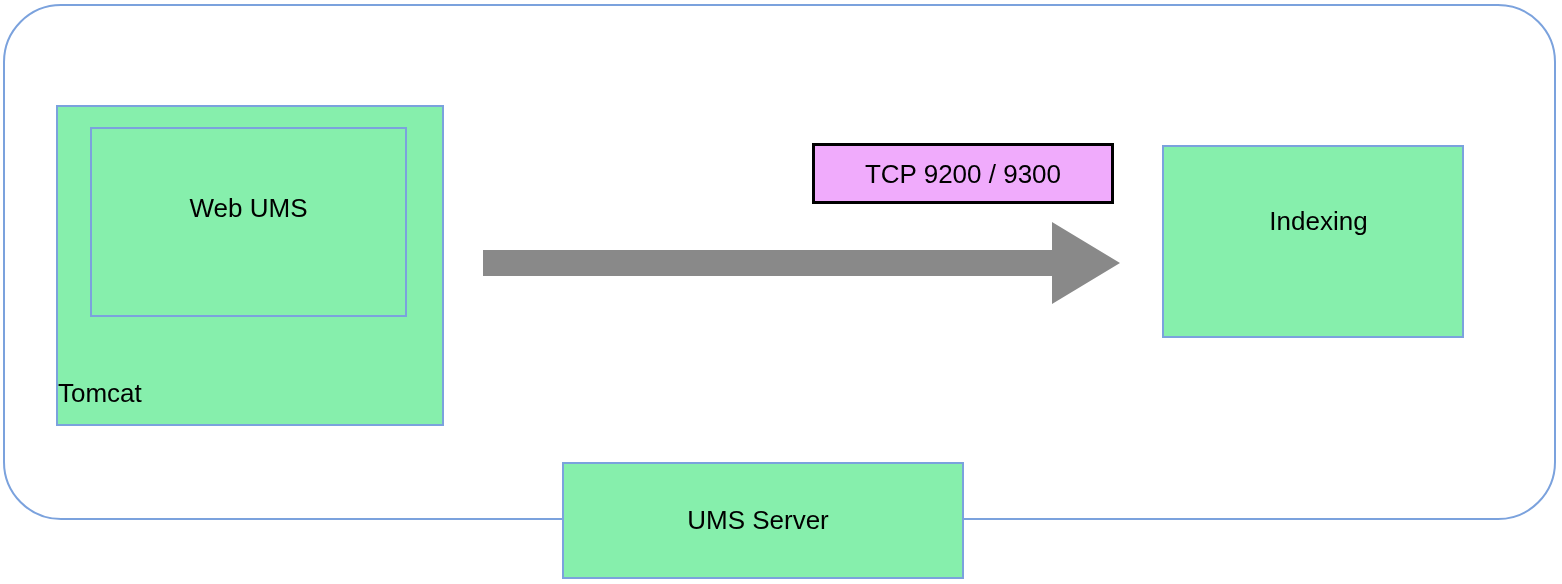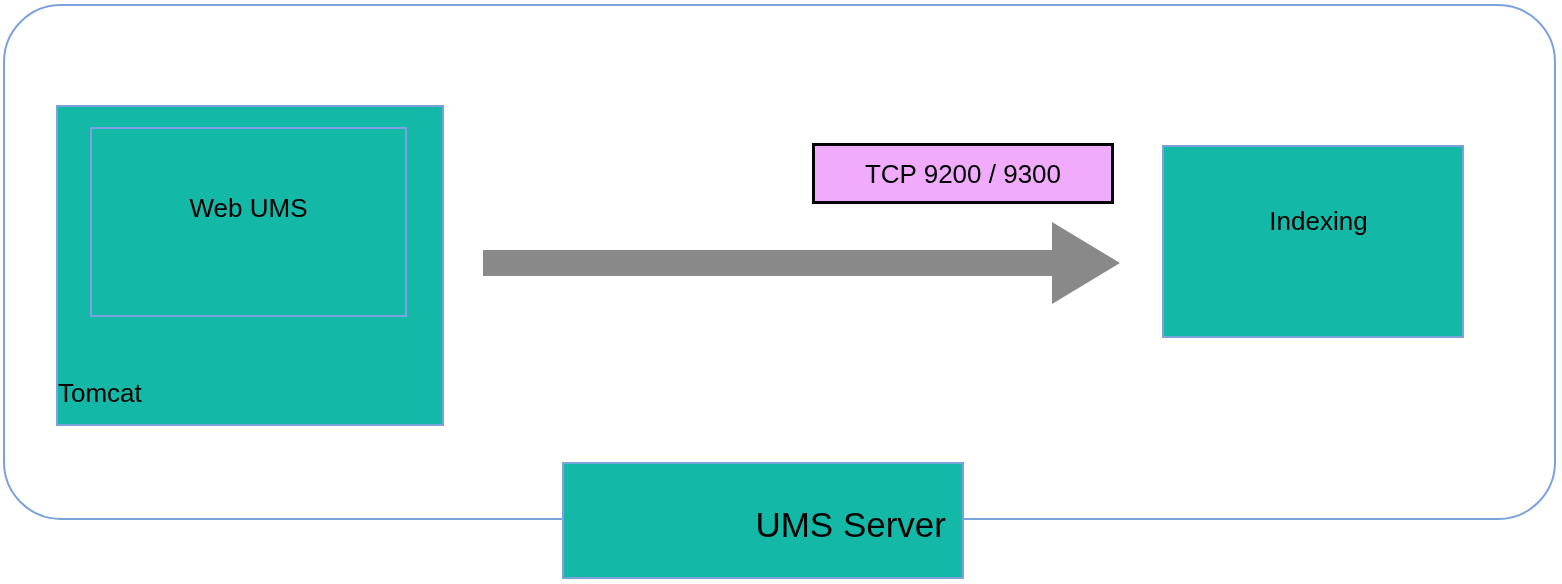--- a/index.html
+++ b/index.html
@@ -29,21 +29,21 @@
     border: 2px solid #7ba2dd;
     border-radius: 58px;
     background: transparent;
     box-sizing: border-box;
   }
 
   
   .blue-box {
     position: absolute;
     border: 2px solid #7ba2dd;
-    background: #14b8a6;
+    background: #86efac;
     box-sizing: border-box;
   }
 
   
   .tomcat-box {
     left: 56px;
     top: 105px;
     width: 388px;
     height: 321px;
   }
@@ -100,24 +100,24 @@
   .umsserver-box {
     left: 562px;
     top: 462px;
     width: 402px;
     height: 117px;
     z-index: 5;
   }
   .umsserver-label {
     position: absolute;
     left: 0;
-    right: 16px;
+    right: 10px;
     top: 42px;
-    text-align: right;
-    font-size: 35px;
+    text-align: center;
+    font-size: 26px;
     color: #000000;
     line-height: 1.1;
     white-space: nowrap;
   }
 
   
   .tcp-box {
     position: absolute;
     left: 812px;
     top: 143px;

